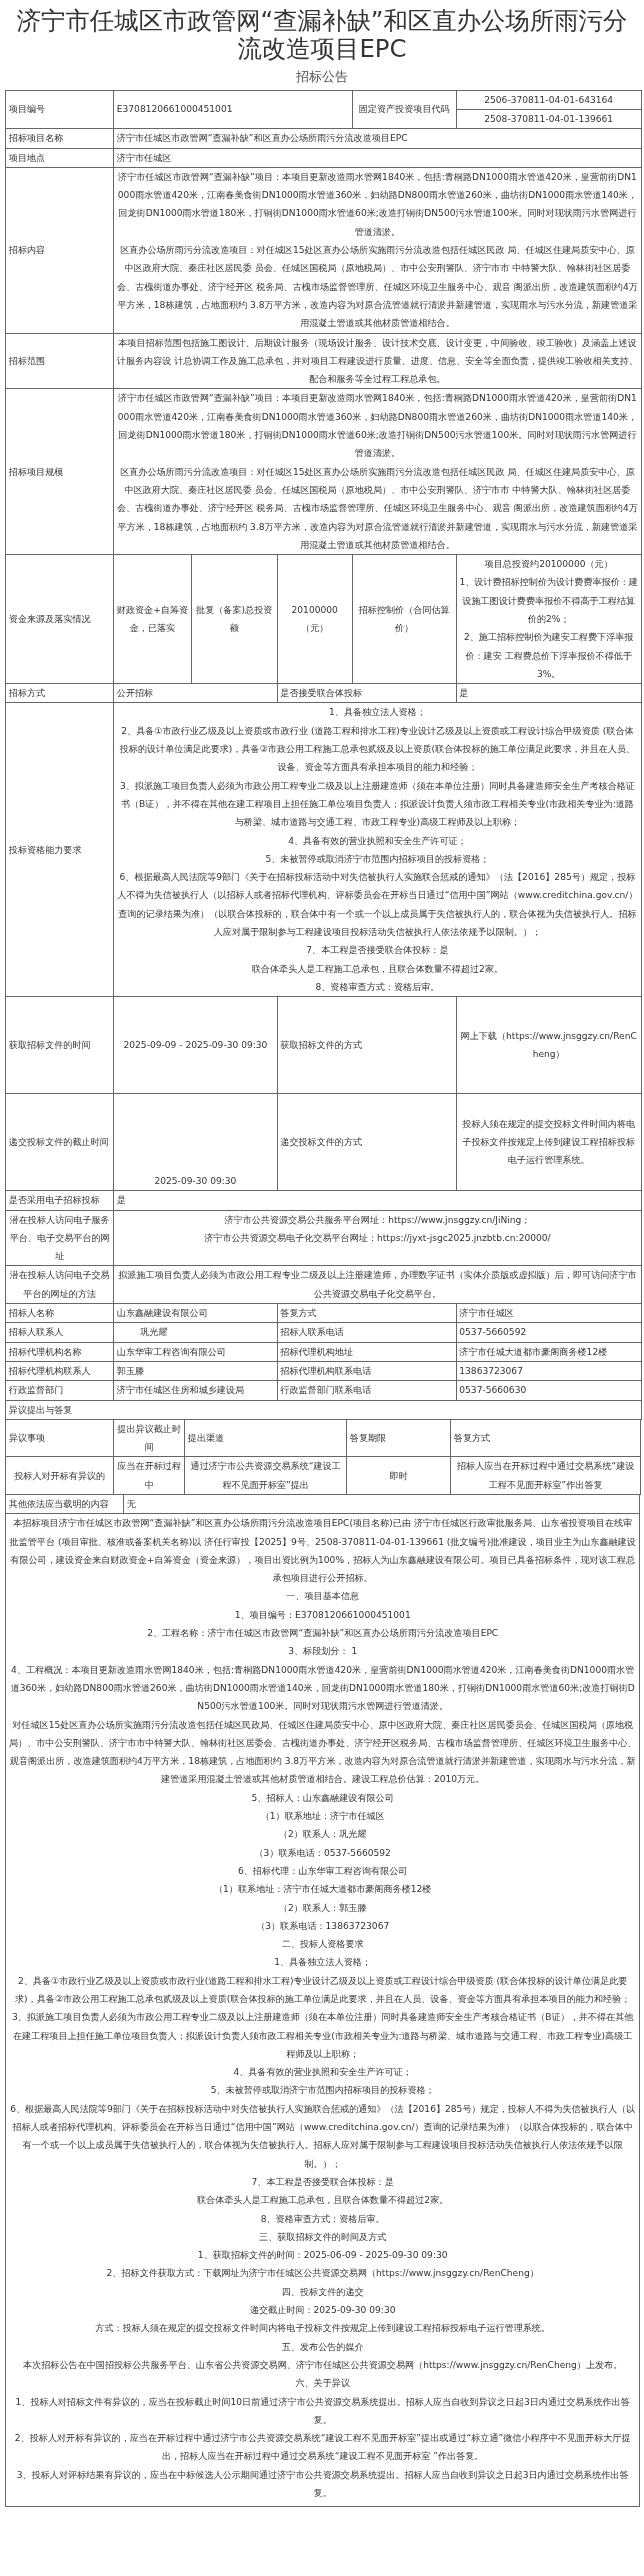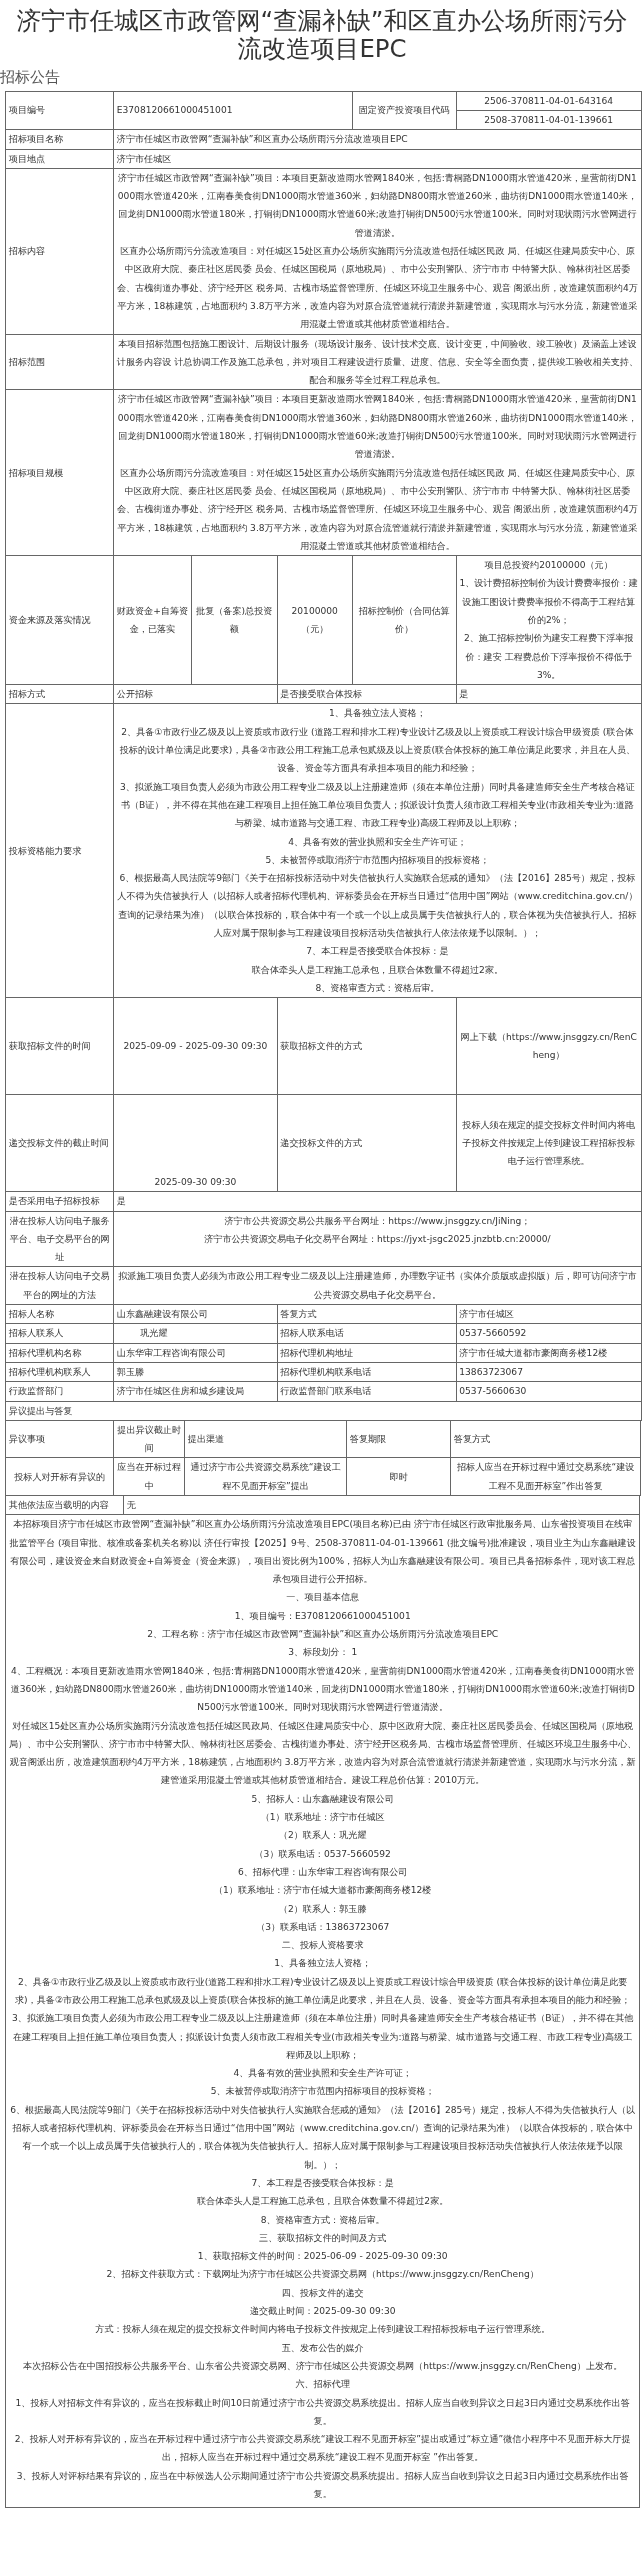--- a/index.html
+++ b/index.html
@@ -12,22 +12,22 @@
   .title {
     text-align: center;
     font-size: 24.4px;
     line-height: 28px;
     color: #333;
     padding-top: 7px;
     margin: 0 8.7px;
     font-weight: normal;
   }
   .subtitle {
-    text-align: left;
-    font-size: 15px;
+    text-align: center;
+    font-size: 13px;
     color: #555;
     margin: 5.2px 0 3.5px 0;
   }
   table.grid {
     width: 635px;
     margin-left: 5.2px;
     border-collapse: collapse;
     table-layout: fixed;
   }
   table.grid td {
@@ -271,21 +271,21 @@
         <span class="para">联合体牵头人是工程施工总承包，且联合体数量不得超过2家。</span>
         <span class="para">8、资格审查方式：资格后审。</span>
         <span class="para">三、获取招标文件的时间及方式</span>
         <span class="para">1、获取招标文件的时间：2025-06-09 - 2025-09-30 09:30</span>
         <span class="para">2、招标文件获取方式：下载网址为济宁市任城区公共资源交易网（https://www.jnsggzy.cn/RenCheng）</span>
         <span class="para">四、投标文件的递交</span>
         <span class="para">递交截止时间：2025-09-30 09:30</span>
         <span class="para">方式：投标人须在规定的提交投标文件时间内将电子投标文件按规定上传到建设工程招标投标电子运行管理系统。</span>
         <span class="para">五、发布公告的媒介</span>
         <span class="para">本次招标公告在中国招投标公共服务平台、山东省公共资源交易网、济宁市任城区公共资源交易网（https://www.jnsggzy.cn/RenCheng）上发布。</span>
-        <span class="para">六、招标代理</span>
+        <span class="para">六、关于异议</span>
         <span class="para">1、投标人对招标文件有异议的，应当在投标截止时间10日前通过济宁市公共资源交易系统提出。招标人应当自收到异议之日起3日内通过交易系统作出答复。</span>
         <span class="para">2、投标人对开标有异议的，应当在开标过程中通过济宁市公共资源交易系统“建设工程不见面开标室”提出或通过“标立通”微信小程序中不见面开标大厅提出，招标人应当在开标过程中通过交易系统“建设工程不见面开标室 ”作出答复。</span>
         <span class="para">3、投标人对评标结果有异议的，应当在中标候选人公示期间通过济宁市公共资源交易系统提出。招标人应当自收到异议之日起3日内通过交易系统作出答复。</span>
 
       </td>
     </tr>
   </tbody>
     </table>
 </div>
 

